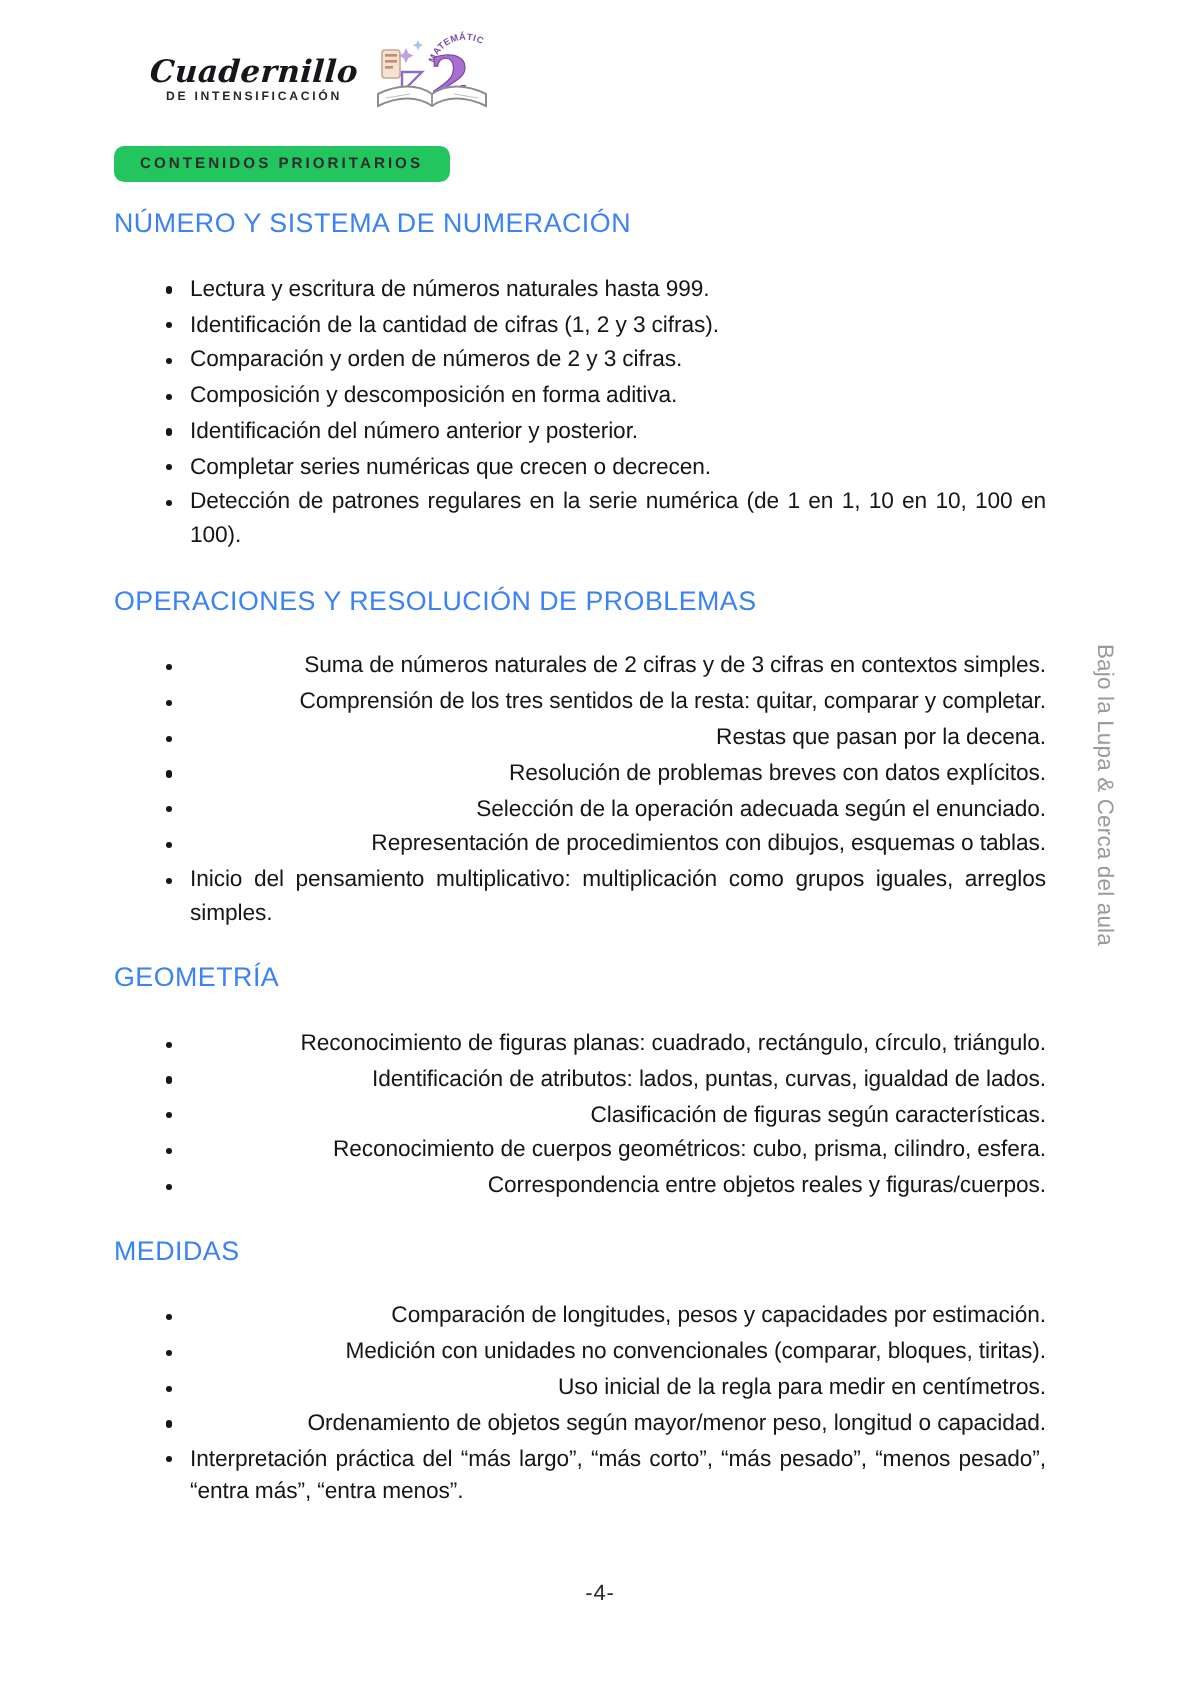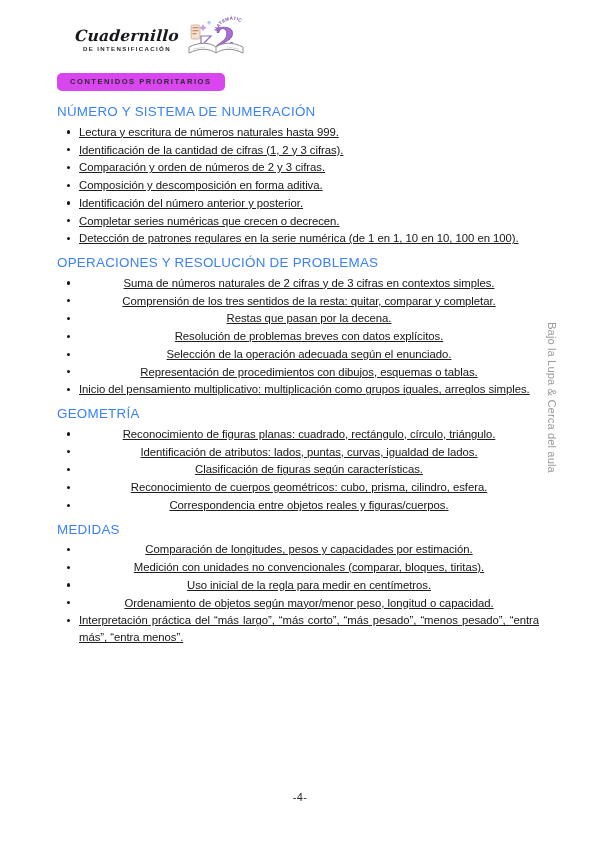--- a/index.html
+++ b/index.html
@@ -69,21 +69,21 @@
     height: 46px;
     flex: 0 0 62px;
   }
   .logo-art svg { display:block; width:62px; height:46px; }
 
   
   .badge {
     position: absolute;
     left: 57px;
     top: 73px;
-    background: #d946ef;
+    background: #22c55e;
     border-radius: 5px;
     padding: 5px 13px 5px 13px;
     font-size: 7.6px;
     letter-spacing: 1.5px;
     font-weight: 700;
     color: #2c2c30;
     line-height: 1;
     white-space: nowrap;
   }
 
@@ -104,23 +104,22 @@
     color: #3b82f6;
     letter-spacing: 0.25px;
     line-height: 1.25;
     margin: 0 0 3px 0;
     white-space: nowrap;
   }
   .section + .section .section-title { margin-top: 8px; }
 
   ul.bullets {
     list-style: none;
-    margin: 0;
+    margin: 16px;
     padding: 0;
-    text-decoration: underline;
   }
   ul.bullets li {
     position: relative;
     padding-left: 22px;
     font-size: 11.35px;
     line-height: 16.6px;
     color: #161618;
     margin: 0 0 1.2px 0;
     text-align: justify;
     text-justify: inter-word;
@@ -129,21 +128,21 @@
   ul.bullets li::before {
     content: "";
     position: absolute;
     left: 10px;
     top: 6.6px;
     width: 3.2px;
     height: 3.2px;
     border-radius: 50%;
     background: #161618;
   }
-  ul.bullets li.nojustify { text-align: center; }
+  ul.bullets li.nojustify { text-align: right; }
 
   
   .side-text {
     position: absolute;
     left: 539px;
     top: 322px;
     width: 180px;
     transform: rotate(90deg);
     transform-origin: 9px 9px;
     font-size: 11.2px;

